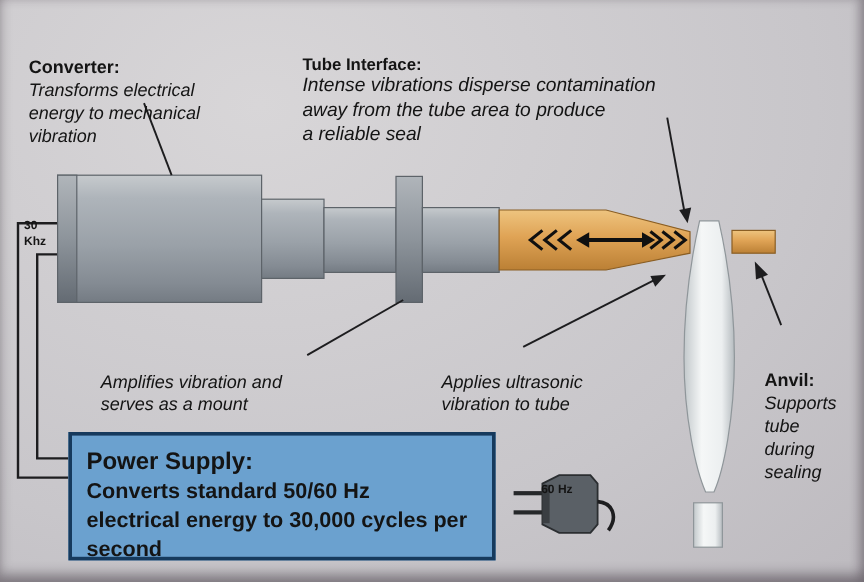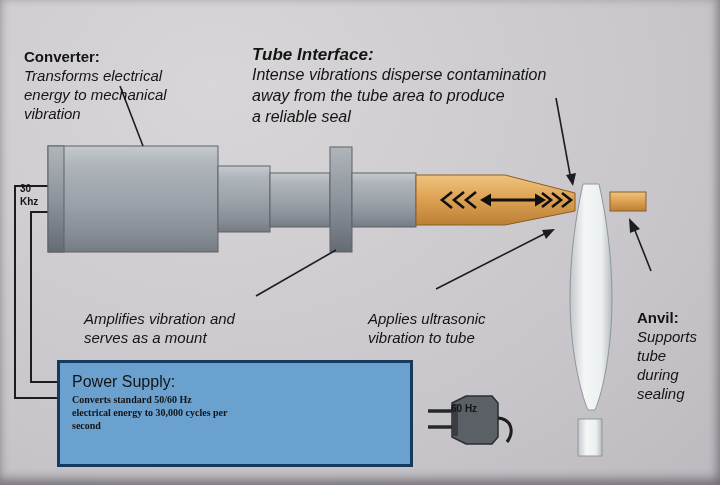--- a/index.html
+++ b/index.html
@@ -11,38 +11,38 @@
     color: var(--c-text,#141414);
   }
   #stage::after {
     content:""; position:absolute; inset:0; pointer-events:none;
     box-shadow: inset 0 -7px 10px rgba(40,30,40,.38), inset -5px 0 8px rgba(40,30,40,.18);
   }
   svg { position:absolute; left:0; top:0; }
   .label { position:absolute;margin-top:40px; }
   .label .title { font-weight:bold; font-size:15px; line-height:1.2; }
   .label .desc  { font-size:15px; line-height:1.27; white-space:pre-line;font-style:italic; }
-  #lbl-tube .title { font-size:17px; font-style:italic; }
+  #lbl-tube .title { font-size:14px; }
   #lbl-tube .desc  { font-size:16px; font-style:italic; line-height:1.3; }
   #lbl-30, #lbl-60 { font-size:10px; line-height:1.25; white-space:pre-line; font-weight:bold; }
   #lbl-converter { left:24px;  top:8px;   width:190px; }
   #lbl-tube      { left:252px; top:5px;   width:440px; }
   #lbl-30        { left:20px;  top:143px; }
   #lbl-booster   { left:84px;  top:269px; width:230px; }
   #lbl-horn      { left:368px; top:269px; width:180px; }
   #lbl-anvil     { left:637px; top:269px; width:80px; }
   #lbl-60        { left:451px; top:363px; }
   #power-box {
     position:absolute; left:57px; top:360px; width:356px; height:107px;
     background: var(--c-power_blue,#6ba1cf);
     border: 3px solid var(--c-power_border,#163a5d);
     padding: 9px 12px;
   }
-  #power-box .title { font-weight:normal; font-size:16px; line-height:1.3; }
-  #power-box .desc  { font-weight:bold; font-size:10px; line-height:1.32; white-space:pre-line;font-family:Liberation Serif, serif; }
+  #power-box .title { font-weight:bold; font-size:20px; line-height:1.3; }
+  #power-box .desc  { font-weight:bold; font-size:18px; line-height:1.32; white-space:pre-line; }
 </style>
 </head>
 <body>
 
 <div id="stage">
 
   <svg width="720" height="485" viewBox="0 0 720 485">
     <defs>
       <linearGradient id="gMetal" x1="0" y1="0" x2="0" y2="1">
         <stop offset="0" stop-color="#c6cacd"></stop>

